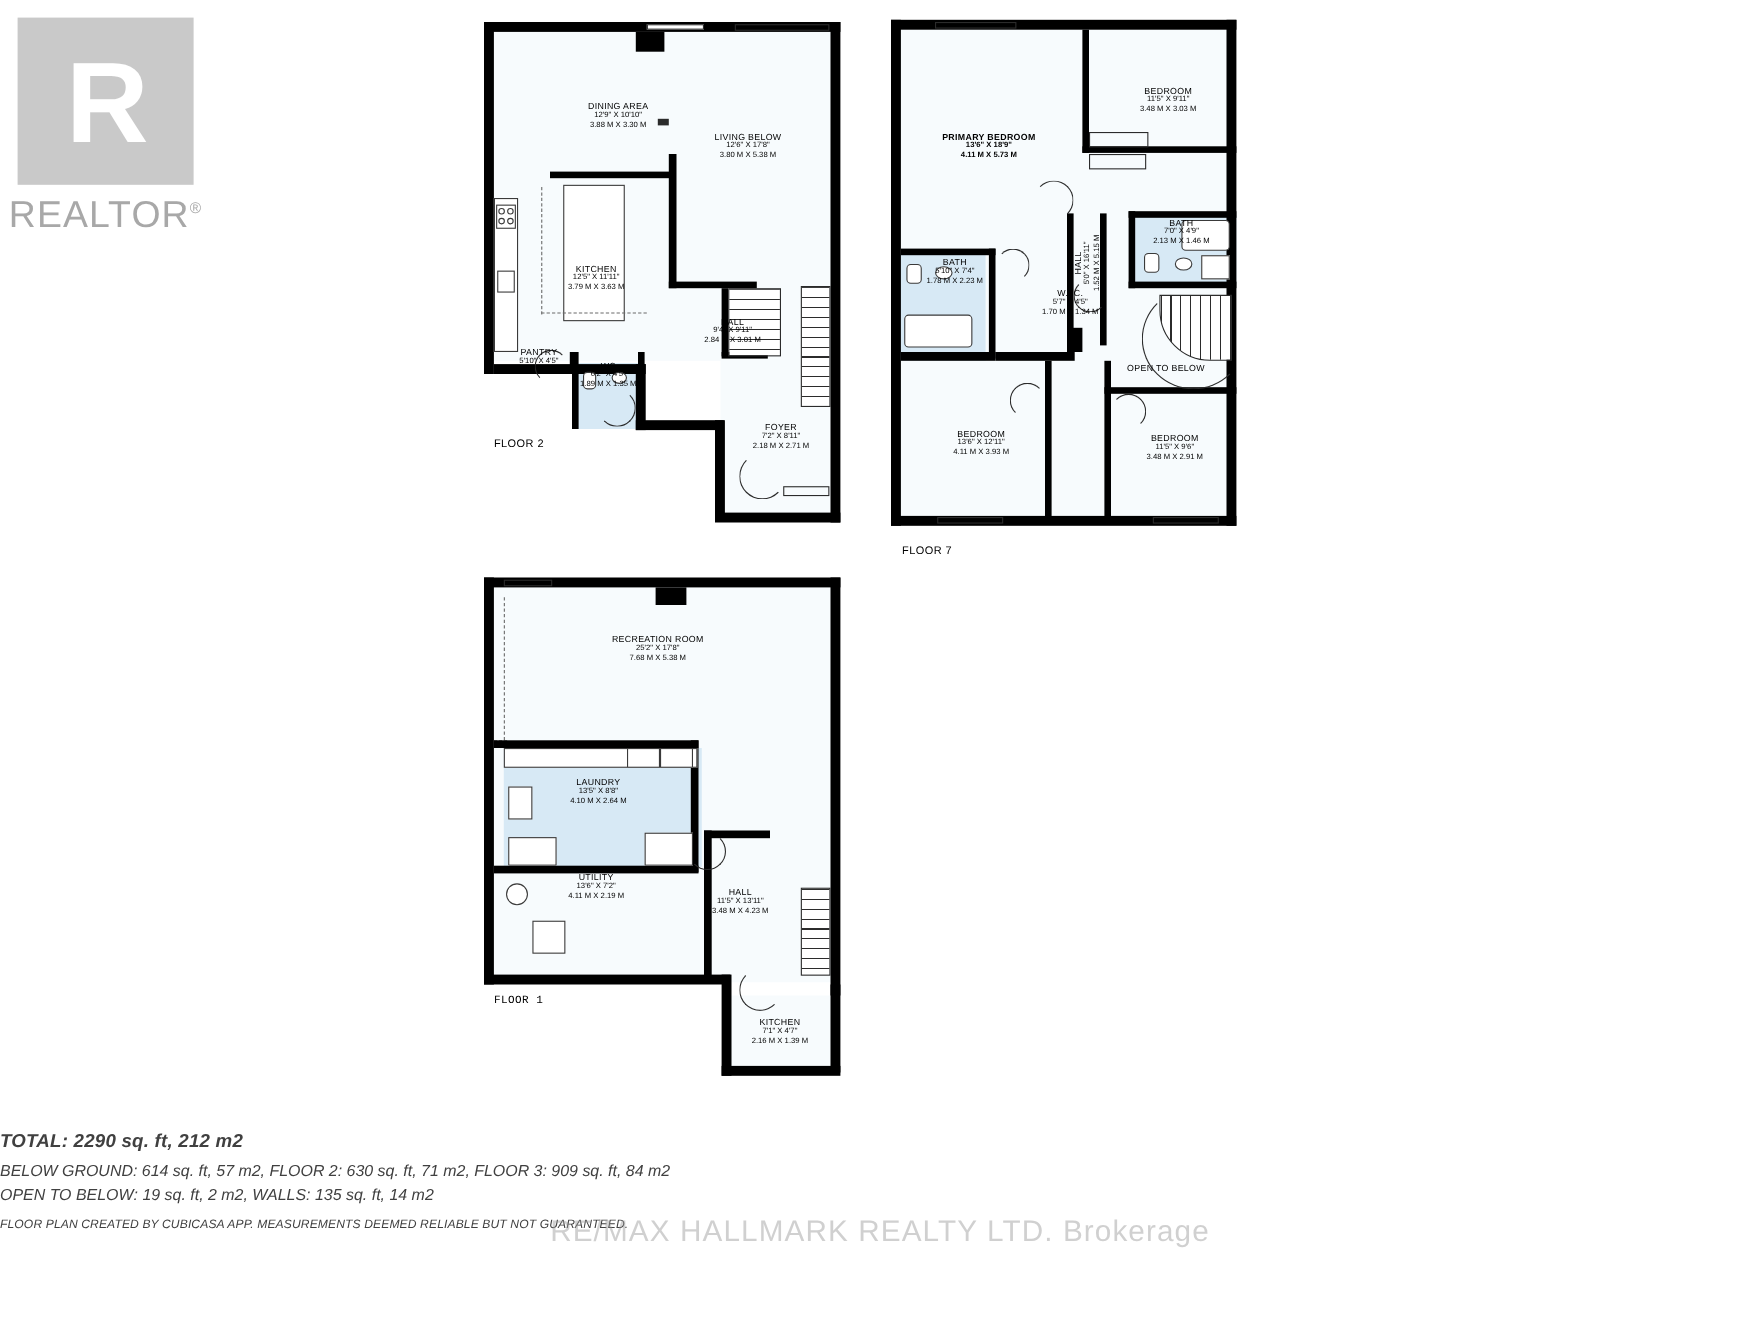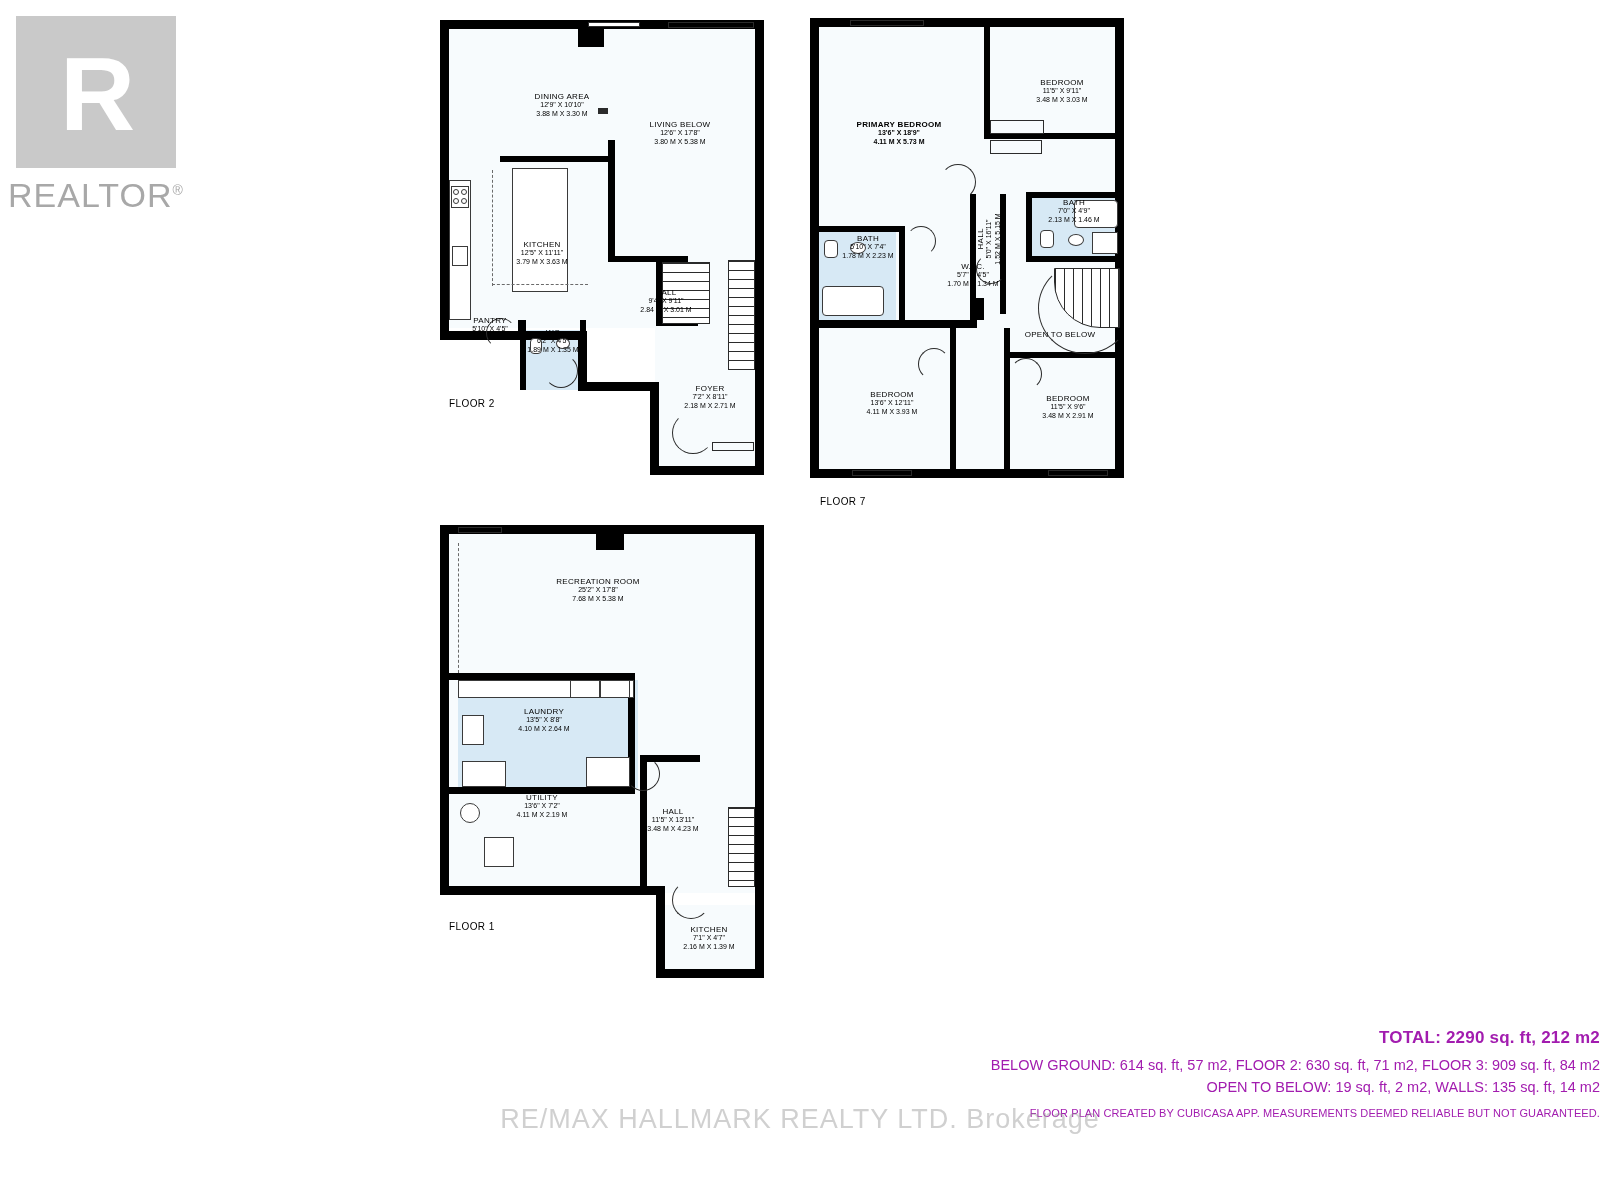--- a/index.html
+++ b/index.html
@@ -151,22 +151,23 @@
   .fix.round { border-radius: 50%; }
   .fix.tub { border-radius: 4px; }
   .fix.sink { border-radius: 50%; }
 
   
   #summary {
     position: absolute;
     left: 0;
     right: 0;
     top: 1028px;
-    text-align: right;
-    color: #a21caf;
+    text-align: left;
+    color: #404040;
+    font-style: italic;
   }
   #summary .total {
     font-size: 17px;
     font-weight: bold;
     letter-spacing: 0.2px;
     margin-bottom: 6px;
   }
   #summary .line {
     font-size: 14.5px;
     line-height: 1.55;
@@ -450,21 +451,21 @@
     <span class="nm">HALL</span>
     <span class="dim">11'5" X 13'11"</span>
     <span class="dim">3.48 M X 4.23 M</span>
   </div>
   <div class="label" style="left:222px; top:400px; width:94px;">
     <span class="nm">KITCHEN</span>
     <span class="dim">7'1" X 4'7"</span>
     <span class="dim">2.16 M X 1.39 M</span>
   </div>
 
-  <div class="floor-tag" style="left:9px; top:396px;">FLOOR 1</div>
+  <div class="floor-tag" style="left:9px; top:380px;font-family:Liberation Mono, monospace;">FLOOR 1</div>
 </div>
 
 <div id="summary">
   <div class="total">TOTAL: 2290 sq. ft, 212 m2</div>
   <div class="line">BELOW GROUND: 614 sq. ft, 57 m2, FLOOR 2: 630 sq. ft, 71 m2, FLOOR 3: 909 sq. ft, 84 m2</div>
   <div class="line">OPEN TO BELOW: 19 sq. ft, 2 m2, WALLS: 135 sq. ft, 14 m2</div>
   <div class="credit">FLOOR PLAN CREATED BY CUBICASA APP. MEASUREMENTS DEEMED RELIABLE BUT NOT GUARANTEED.</div>
 </div>
 
 <div id="brokerage-watermark">RE/MAX HALLMARK REALTY LTD. Brokerage</div>

